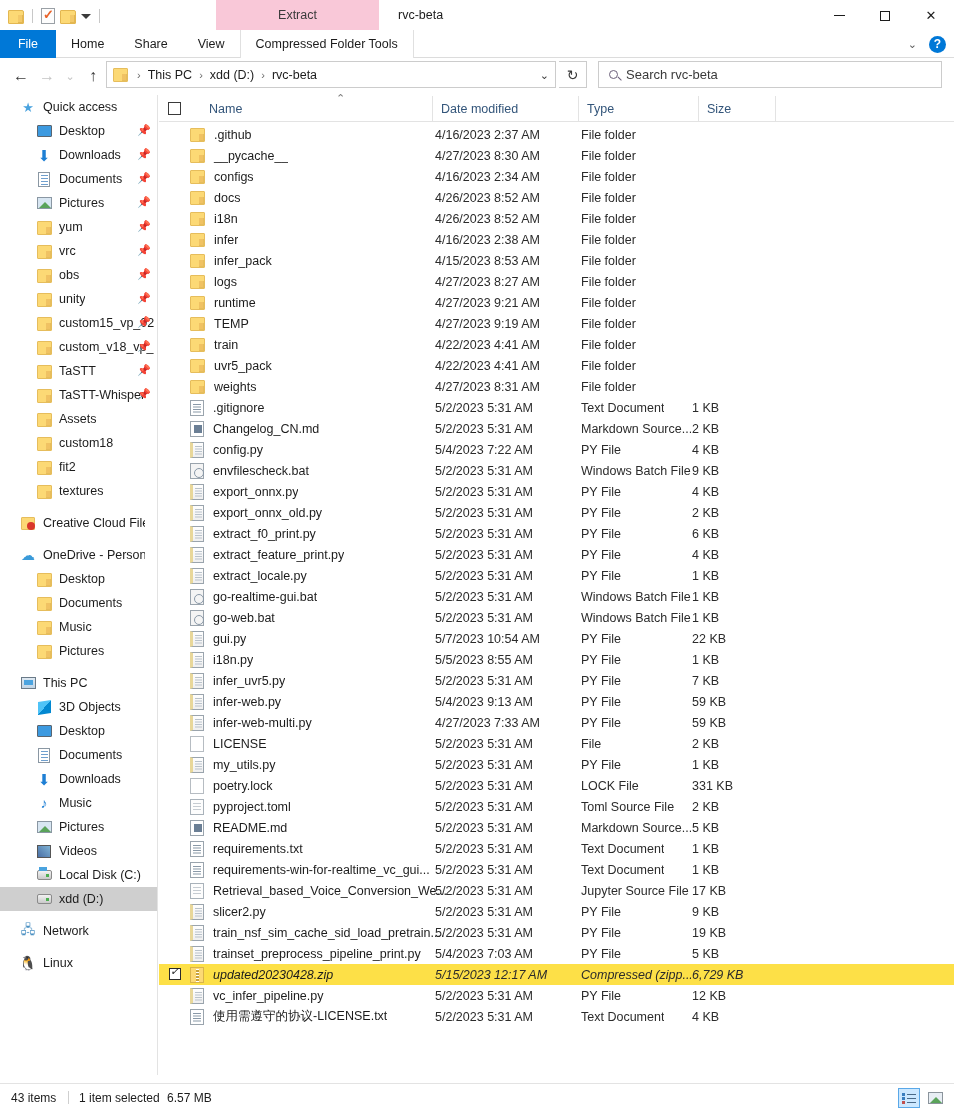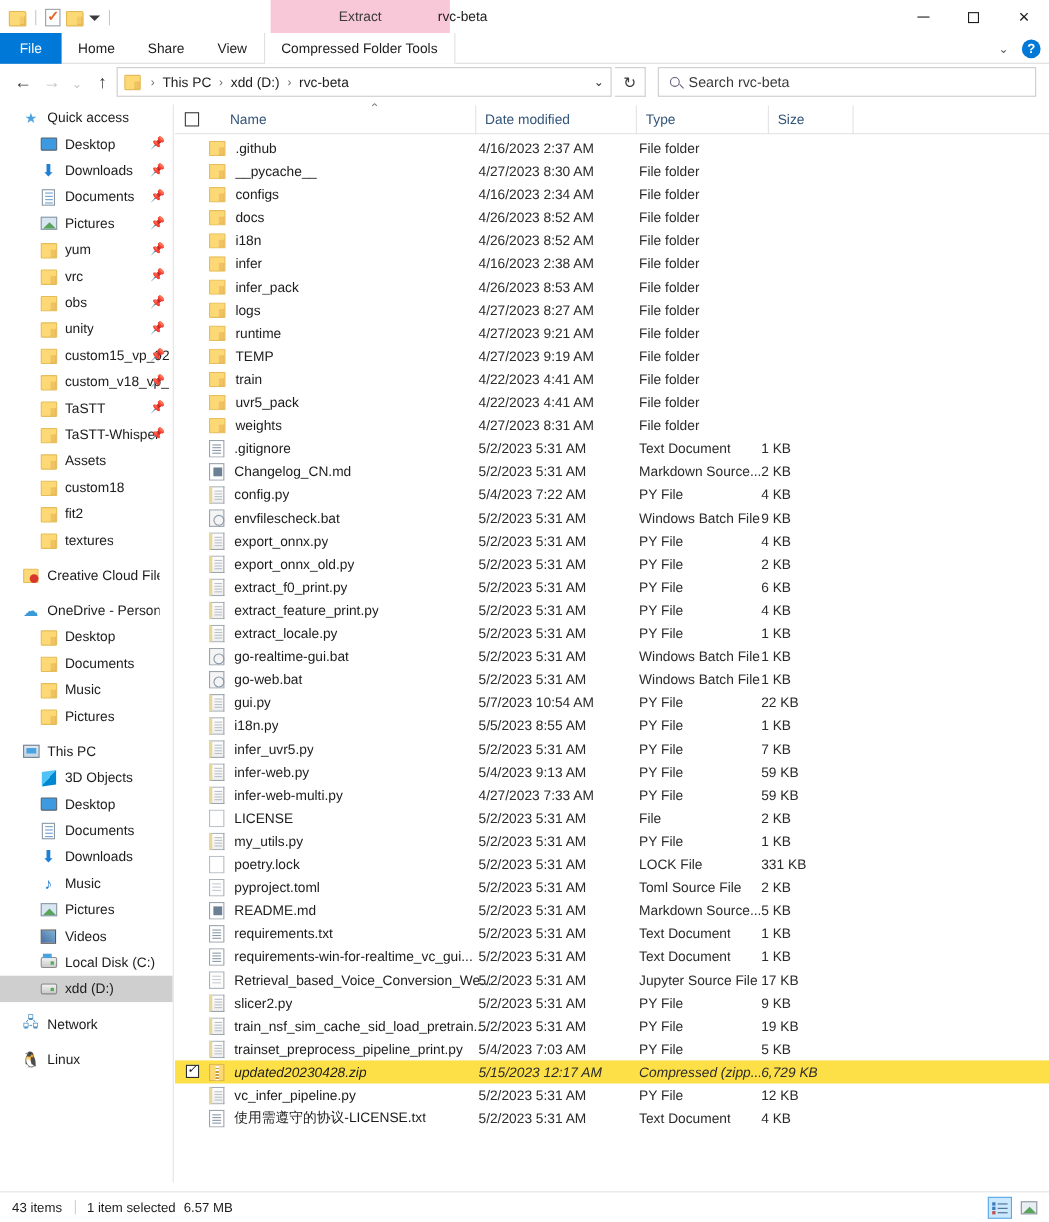--- a/index.html
+++ b/index.html
@@ -42,21 +42,21 @@
   }
   .props-ico::after {
     content: "✓"; position: absolute; left: 1px; top: -2px;
     font-size: 13px; color: #e8632a; font-weight: bold;
   }
   .caret-dn {
     width: 0; height: 0; border-left: 5px solid transparent;
     border-right: 5px solid transparent; border-top: 5px solid #3b3b3b;
   }
   .contextual-tab-header {
-    position: absolute; top: 0; left: 246px; width: 163px; height: 30px;
+    position: absolute; top: 0; left: 216px; width: 163px; height: 30px;
     background: #f9c8d8; color: #3a3a3a; font-size: 12.5px;
     display: flex; align-items: center; justify-content: center;
   }
   #window-title {
     position: absolute; top: 0; left: 398px; height: 30px;
     display: flex; align-items: center; font-size: 12.5px; color: #1c1c1c;
   }
   .winbtns { position: absolute; top: 0; right: 0; display: flex; height: 31px; }
   .winbtn {
     width: 46px; height: 31px; display: flex; align-items: center;
@@ -734,21 +734,21 @@
       </span>
       <span class="cell-date">4/16/2023 2:38 AM</span>
       <span class="cell-type">File folder</span>
       <span class="cell-size"></span>
     </div>
     <div class="row">
       <span class="cell-name">
         <span class="fi"></span>
         <span>infer_pack</span>
       </span>
-      <span class="cell-date">4/26/2023 8:53 AM</span>
+      <span class="cell-date">4/15/2023 8:53 AM</span>
       <span class="cell-type">File folder</span>
       <span class="cell-size"></span>
     </div>
     <div class="row">
       <span class="cell-name">
         <span class="fi"></span>
         <span>logs</span>
       </span>
       <span class="cell-date">4/27/2023 8:27 AM</span>
       <span class="cell-type">File folder</span>

